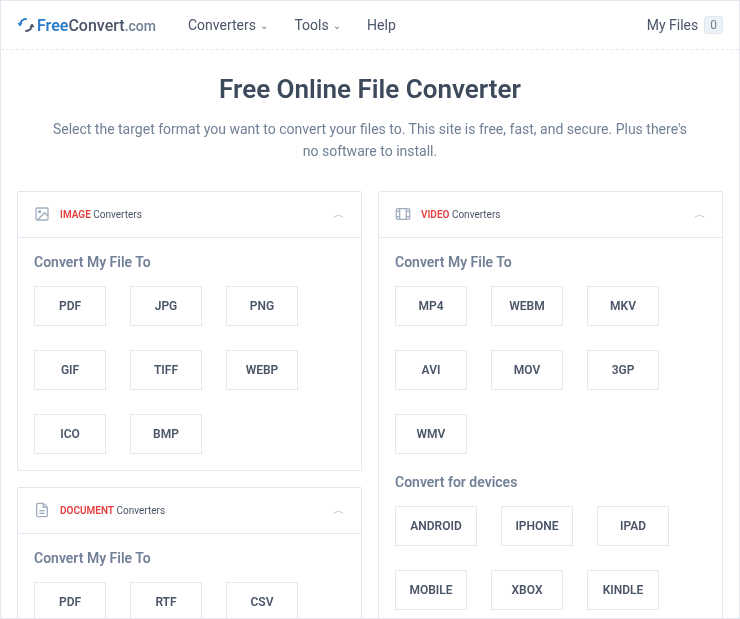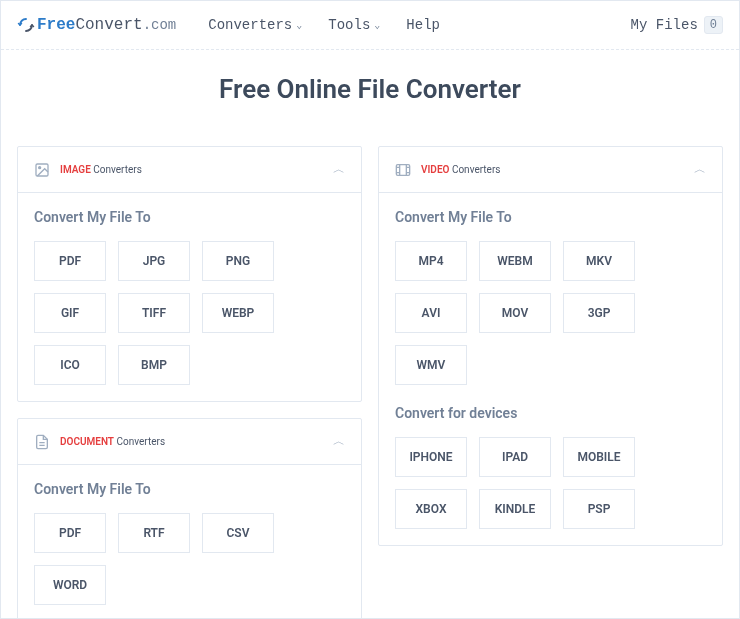--- a/index.html
+++ b/index.html
@@ -11,21 +11,20 @@
       height: 619px;
       overflow: hidden;
       border: 1px solid #e2e8f0;
     }
     .navbar {
       display: flex;
       align-items: center;
       padding: 10px 16px;
       border-bottom: 1px dashed #e2e8f0;
       gap: 4px;
-      font-family: Liberation Mono, monospace;
     }
     .logo {
       display: flex;
       align-items: center;
       gap: 2px;
       font-size: 16px;
       font-weight: 500;
       margin-right: 18px;
     }
     .logo svg { width: 18px; height: 18px; }
@@ -112,21 +111,21 @@
     .card-body { padding: 16px; }
     .section-label {
       font-size: 14px;
       font-weight: 600;
       color: #718096;
       margin-bottom: 16px;
     }
     .formats {
       display: flex;
       flex-wrap: wrap;
-      gap: 12px;
+      gap: 24px;
     }
     .fmt {
       border: 1px solid #e2e8f0;
       padding: 12px 0;
       width: 72px;
       text-align: center;
       font-size: 12px;
       font-weight: 600;
       color: #4a5568;
       cursor: pointer;
@@ -161,20 +160,21 @@
   </div>
   <div class="spacer"></div>
   <div class="myfiles">
     <span>My Files</span>
     <span class="badge">0</span>
   </div>
 </nav>
 
 <section class="hero">
   <h1>Free Online File Converter</h1>
+  <p>Select the target format you want to convert your files to. This site is free, fast, and secure. Plus there's no software to install.</p>
 </section>
 
 <div class="cards">
   <div class="col">
 
     <div class="card">
       <div class="card-header">
         <svg class="icon" viewBox="0 0 24 24" fill="none" stroke="currentColor" stroke-width="2">
           <rect x="3" y="3" width="18" height="18" rx="2"></rect>
           <circle cx="8.5" cy="8.5" r="1.5" fill="currentColor"></circle>
@@ -244,20 +244,21 @@
           <div class="fmt">MP4</div>
           <div class="fmt">WEBM</div>
           <div class="fmt">MKV</div>
           <div class="fmt">AVI</div>
           <div class="fmt">MOV</div>
           <div class="fmt">3GP</div>
           <div class="fmt">WMV</div>
         </div>
         <div class="section-label" style="margin-top:20px">Convert for devices</div>
         <div class="formats">
+          <div class="fmt" style="width:82px">ANDROID</div>
           <div class="fmt">IPHONE</div>
           <div class="fmt">IPAD</div>
           <div class="fmt">MOBILE</div>
           <div class="fmt">XBOX</div>
           <div class="fmt">KINDLE</div>
           <div class="fmt">PSP</div>
         </div>
       </div>
     </div>
 

